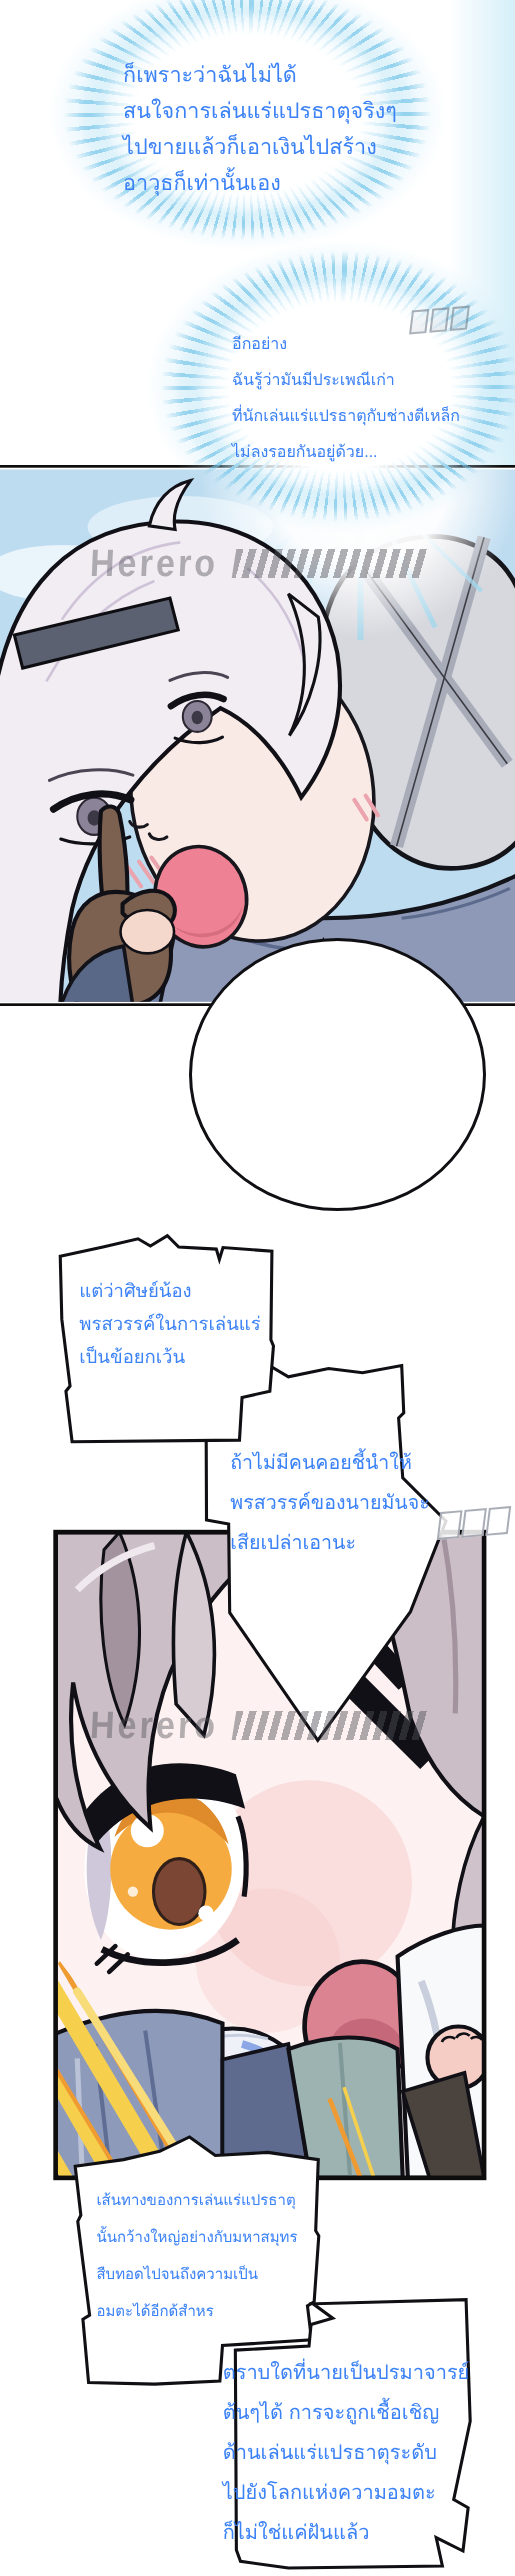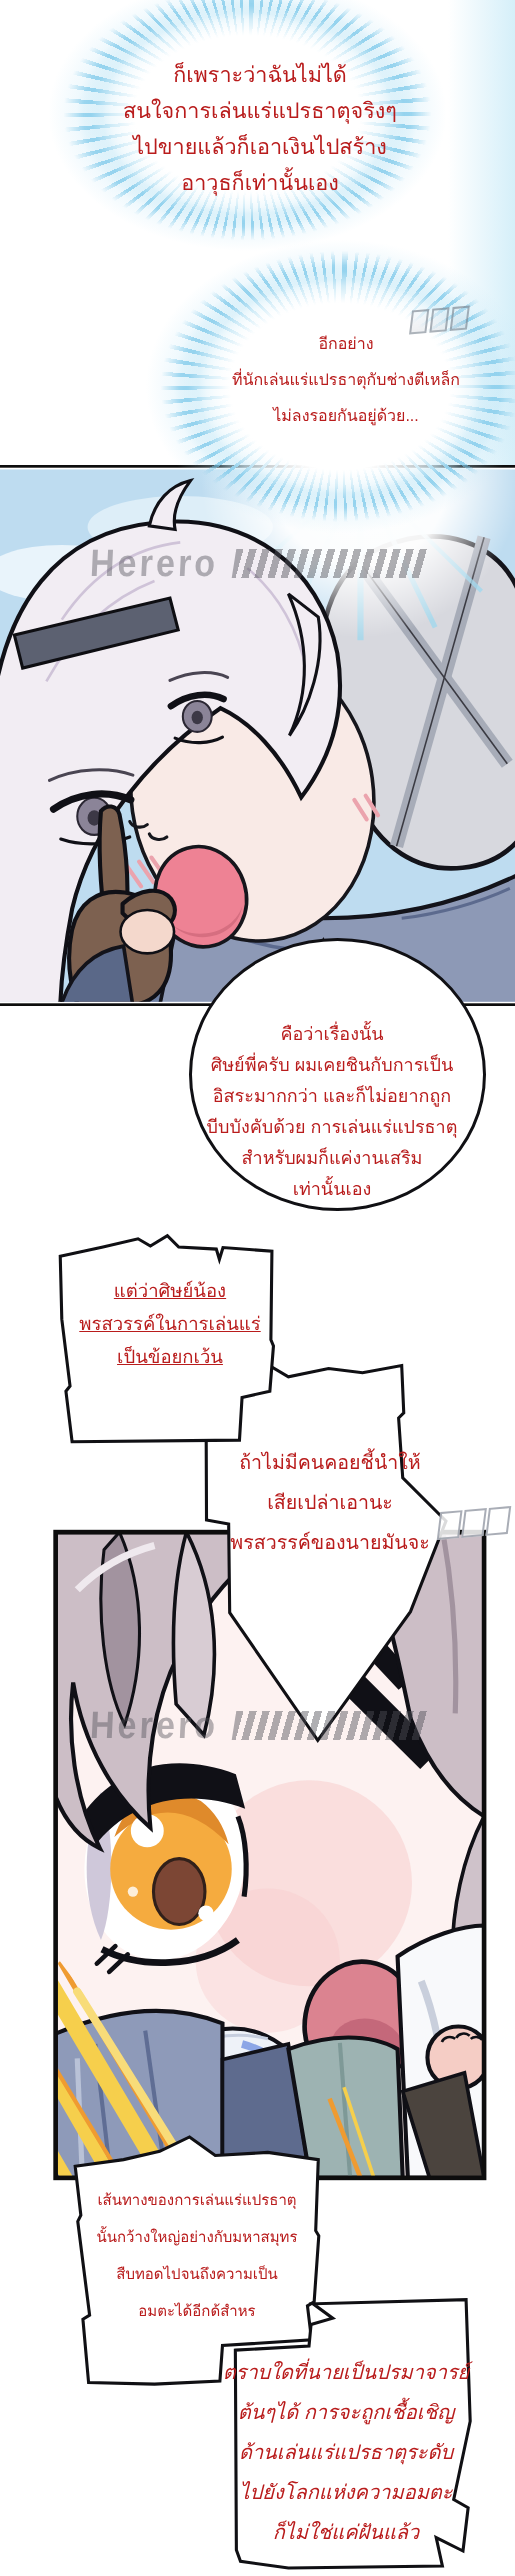--- a/index.html
+++ b/index.html
@@ -19,29 +19,29 @@
   .burst .core{
     background:radial-gradient(closest-side at 50% 50%,#fff 0 52%,rgba(255,255,255,.65) 63%,rgba(255,255,255,0) 76%);
   }
   #burst1{left:31px;top:-36px;width:433px;height:299px;z-index:2;}
   #burst2{left:129px;top:227px;width:422px;height:319px;z-index:2;}
   #bluewash{position:absolute;right:0;top:0;width:67px;height:466px;z-index:1;
     background:linear-gradient(90deg,rgba(150,215,240,0),rgba(150,215,240,.40));}
   
   .panel{position:absolute;left:0;width:515px;z-index:1;display:block;}
   
-  .btxt{position:absolute;text-align:center;transform:translateX(-50%);color:#b91c1c;
+  .btxt{position:absolute;text-align:left;transform:translateX(-50%);color:#3b82f6;
         white-space:nowrap;z-index:4;}
   #t1{left:260px;top:57px;font-size:21.6px;line-height:36px;}
   #t2{left:346px;top:326px;font-size:16px;line-height:36px;}
   #t3{left:332px;top:1019px;font-size:18px;line-height:31px;}
-  #t4{left:170px;top:1274px;font-size:18.5px;line-height:33px;text-decoration:underline;}
+  #t4{left:170px;top:1274px;font-size:18.5px;line-height:33px;}
   #t5{left:330px;top:1442px;font-size:19.6px;line-height:40px;}
   #t6{left:197px;top:2181px;font-size:15px;line-height:37px;}
-  #t7{left:346px;top:2352px;font-size:20px;line-height:40px;font-style:italic;}
+  #t7{left:346px;top:2352px;font-size:20px;line-height:40px;}
   
   #bubble3{position:absolute;left:189px;top:938px;width:297px;height:273px;background:#fff;
     border:3.1px solid #101014;border-radius:50%;box-sizing:border-box;z-index:3;}
   
   #bubbleOverlay{position:absolute;left:0;top:0;z-index:3;}
   
   .watermark{position:absolute;left:0;width:515px;display:flex;justify-content:center;
     align-items:center;gap:15.5px;color:rgba(78,78,86,.42);font-weight:bold;z-index:6;pointer-events:none;}
   .watermark .wm-text{font-size:34px;letter-spacing:3.1px;transform:scaleY(1.12) skewX(-3deg);}
   .watermark .wm-bars{width:191px;height:29px;transform:skewX(-9deg);
@@ -75,20 +75,21 @@
     <div>อาวุธก็เท่านั้นเอง</div>
   </div>
 
   <div id="burst2" class="burst">
     <div class="halo"></div>
     <div class="rays"></div>
     <div class="core"></div>
   </div>
   <div id="t2" class="btxt">
     <div>อีกอย่าง</div>
+    <div>ฉันรู้ว่ามันมีประเพณีเก่า</div>
     <div>ที่นักเล่นแร่แปรธาตุกับช่างตีเหล็ก</div>
     <div>ไม่ลงรอยกันอยู่ด้วย...</div>
   </div>
 
   <div id="stamp1" class="stamp" style="left:411px;top:308px;">
     <i></i>
       <i></i>
       <i></i>
   </div>
 
@@ -190,28 +191,20 @@
     </g>
     <rect x="-8" y="0" width="1016" height="1050" fill="none" stroke="#0d0d0d" stroke-width="10"></rect>
   </svg>
 
   <div id="wm1" class="watermark">
     <span class="wm-text">Herero</span>
     <span class="wm-bars"></span>
   </div>
 
   <div id="bubble3"></div>
-  <div id="t3" class="btxt">
-    <div>คือว่าเรื่องนั้น</div>
-    <div>ศิษย์พี่ครับ ผมเคยชินกับการเป็น</div>
-    <div>อิสระมากกว่า และก็ไม่อยากถูก</div>
-    <div>บีบบังคับด้วย การเล่นแร่แปรธาตุ</div>
-    <div>สำหรับผมก็แค่งานเสริม</div>
-    <div>เท่านั้นเอง</div>
-  </div>
 
   <svg class="panel" style="top:1528px;height:654px;" viewBox="0 0 1000 1270">
     <defs>
       <clipPath id="p2c">
           <rect x="108" y="8" width="832" height="1254"></rect>
         </clipPath>
       <clipPath id="p2sl">
           <polygon points="108,830 108,1262 430,1262"></polygon>
         </clipPath>
     </defs>
@@ -304,22 +297,22 @@
   </svg>
 
   <div id="t4" class="btxt">
     <div>แต่ว่าศิษย์น้อง</div>
     <div>พรสวรรค์ในการเล่นแร่</div>
     <div>เป็นข้อยกเว้น</div>
   </div>
 
   <div id="t5" class="btxt">
     <div>ถ้าไม่มีคนคอยชี้นำให้</div>
+    <div>พรสวรรค์ของนายมันจะ</div>
     <div>เสียเปล่าเอานะ</div>
-    <div>พรสวรรค์ของนายมันจะ</div>
   </div>
 
   <div id="stamp2" class="stamp" style="left:439px;top:1509px;">
     <i></i>
       <i></i>
       <i></i>
   </div>
 
   <div id="wm2" class="watermark">
     <span class="wm-text">Herero</span>

